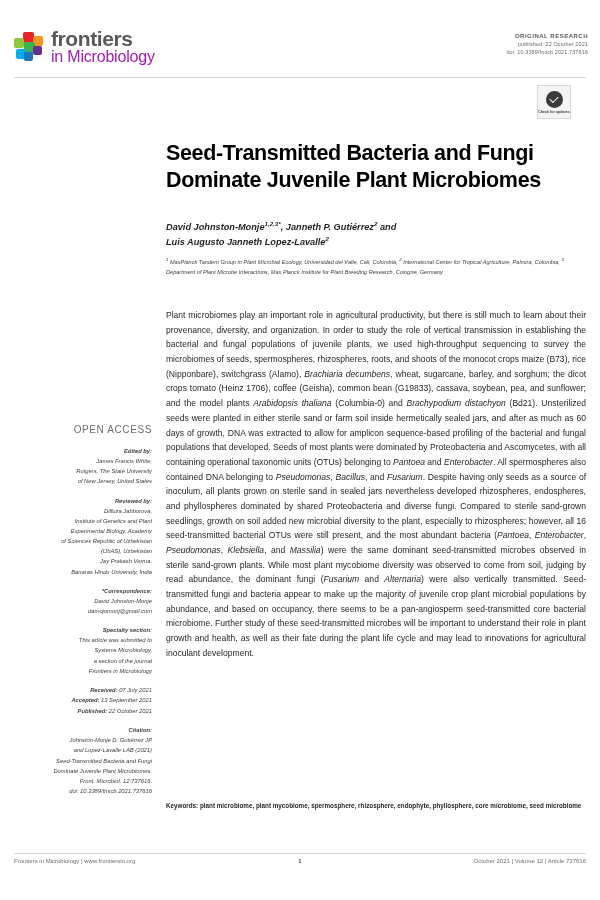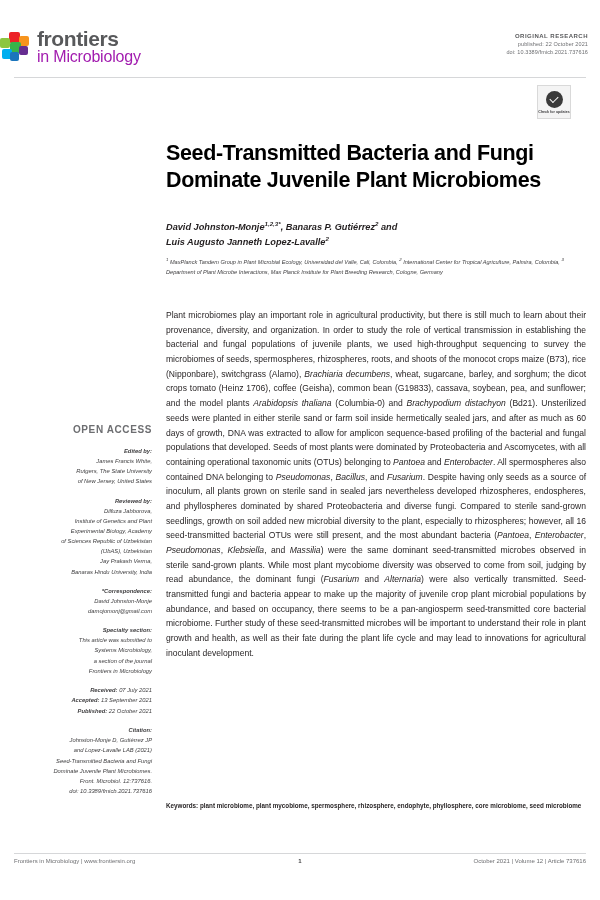--- a/index.html
+++ b/index.html
@@ -26,21 +26,21 @@
 
   
   .masthead {
     position: absolute;
     left: 0; top: 0;
     width: 600px;
     height: 80px;
   }
   .logo-wrap {
     position: absolute;
-    left: 0; top: 28px;
+    left: 14px; top: 28px;
     display: flex;
     align-items: center;
   }
   .logo-mark {
     width: 30px; height: 30px;
     position: relative;
     margin-right: 7px;
     flex: none;
   }
   .logo-mark span {
@@ -175,21 +175,21 @@
     left: 12px; top: 424px;
     width: 140px;
     text-align: right;
     color: #414042;
   }
   .oa {
     font-size: 10px;
     color: #6d6e71;
     letter-spacing: 0.6px;
     margin-bottom: 11px;
-    font-weight: bold;
+    font-weight: normal;
     text-align: right;
   }
   .sb-block { margin-bottom: 9px; }
   .sb-head {
     font-size: 5.8px;
     font-weight: bold;
     font-style: italic;
     line-height: 1.75;
   }
   .sb-body {
@@ -284,21 +284,21 @@
   </div>
 
   <div class="cfu">
     <div class="cfu-circle"></div>
     <div class="cfu-label">Check for updates</div>
   </div>
 
   <h1 class="title">Seed-Transmitted Bacteria and Fungi Dominate Juvenile Plant Microbiomes</h1>
 
   <div class="authors">
-    <span>David Johnston-Monje</span><sup>1,2,3*</sup><span>, </span><span>Banaras P. Gutiérrez</span><sup>2</sup><span> and</span><br>
+    <span>David Johnston-Monje</span><sup>1,2,3*</sup><span>, </span><span>Janneth P. Gutiérrez</span><sup>2</sup><span> and</span><br>
     <span>Luis Augusto Janneth Lopez-Lavalle</span><sup>2</sup>
   </div>
 
   <div class="affil">
     <sup>1</sup><span> MaxPlanck Tandem Group in Plant Microbial Ecology, Universidad del Valle, Cali, Colombia, </span><sup>2</sup><span> International Center for Tropical Agriculture, Palmira, Colombia, </span><sup>3</sup><span> Department of Plant Microbe Interactions, Max Planck Institute for Plant Breeding Research, Cologne, Germany</span>
   </div>
 
   <div class="sidebar">
     <div class="oa">OPEN ACCESS</div>
 

